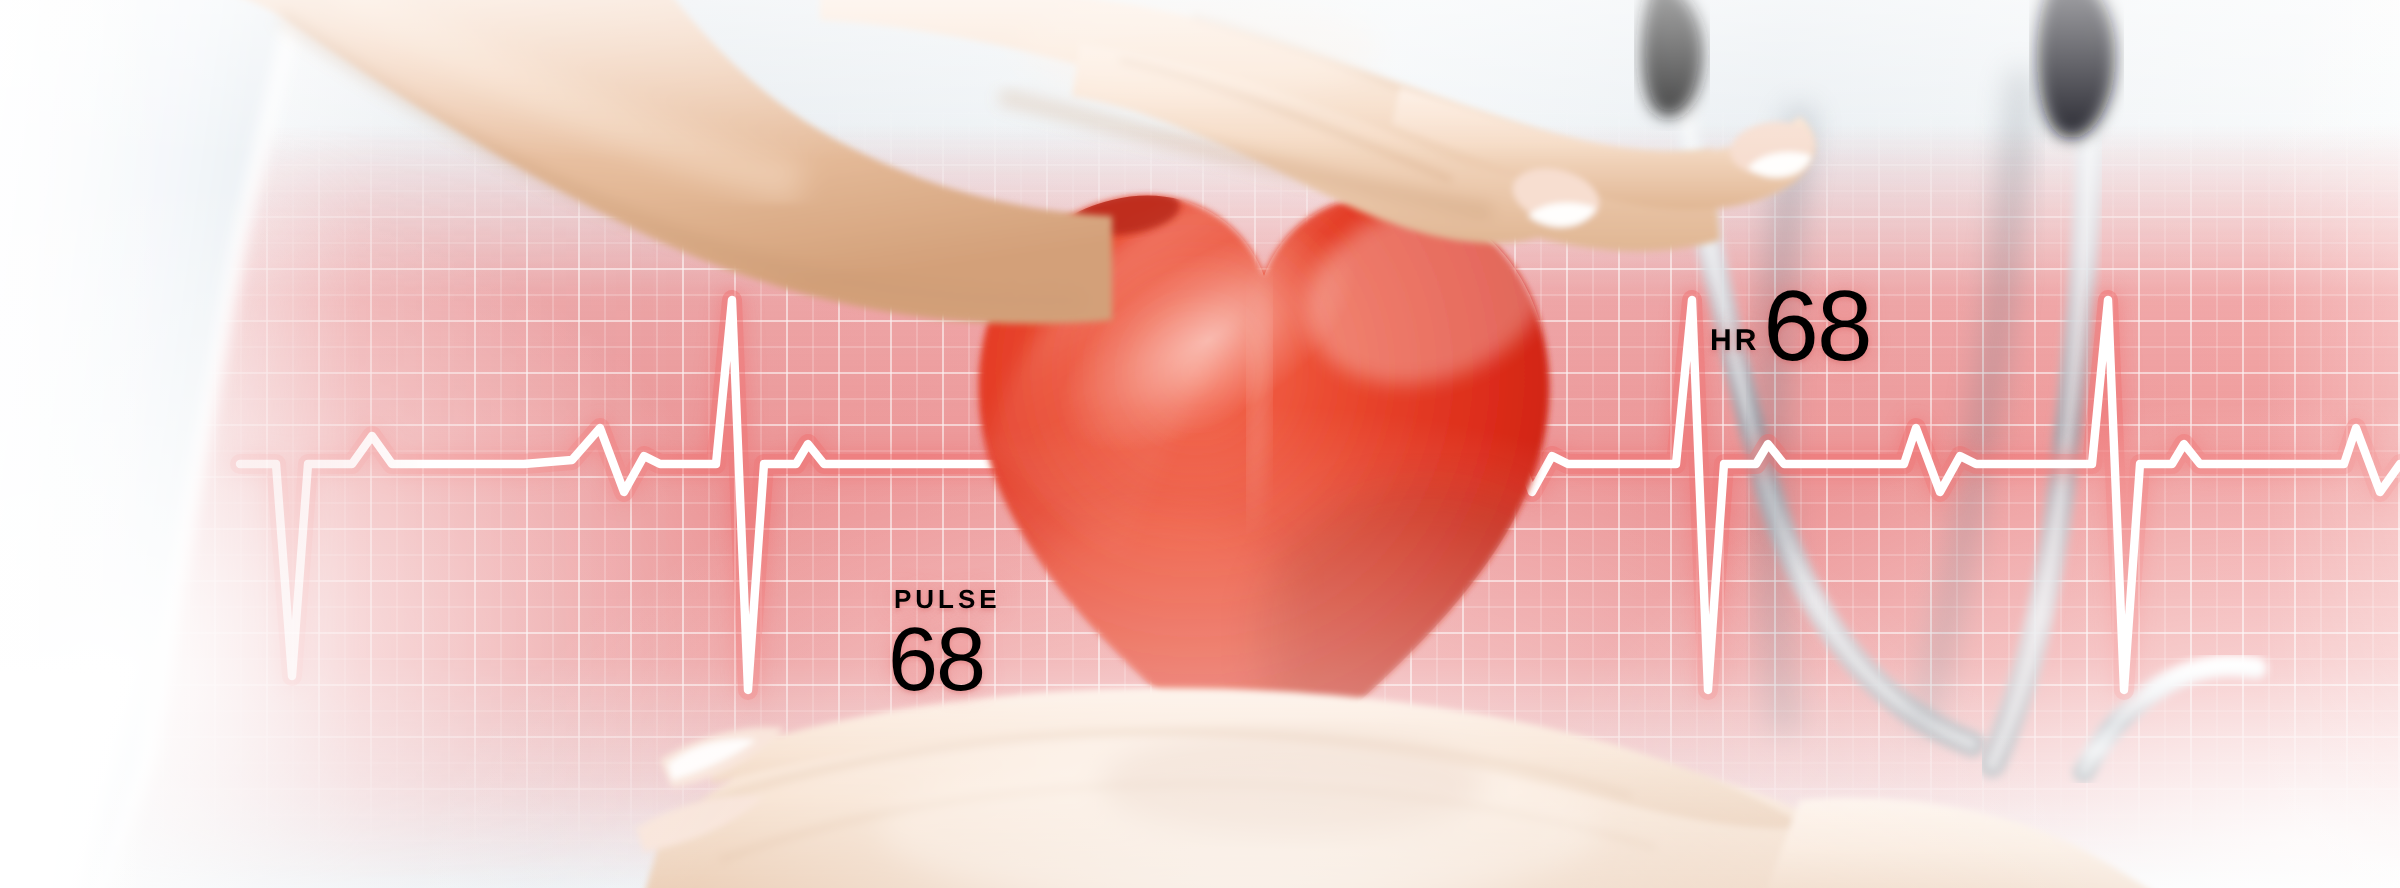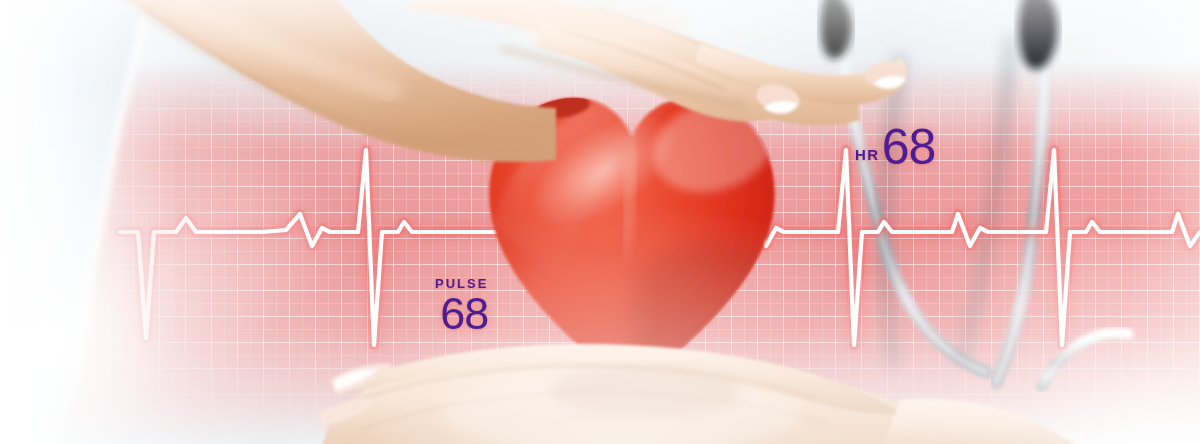--- a/index.html
+++ b/index.html
@@ -80,30 +80,30 @@
   .hands svg{position:absolute;inset:0;width:1200px;height:444px;}
 
   
   .trace svg{position:absolute;inset:0;width:1200px;height:444px;}
 
   
   .heart-wrap{position:absolute;left:482px;top:74px;width:300px;height:328px;}
   .heart-wrap svg{width:300px;height:328px;display:block;}
 
   
-  .readout{position:absolute;color:#4c1d95;text-shadow:0 0 10px rgba(236,110,110,.55),0 1px 2px rgba(200,80,80,.35);}
+  .readout{position:absolute;color:#000000;text-shadow:0 0 10px rgba(236,110,110,.55),0 1px 2px rgba(200,80,80,.35);margin-top:16px;}
   .readout .lbl{
     font-size:13px;font-weight:700;letter-spacing:2.0px;line-height:1;
     display:block;
   }
   .readout .val{
     font-size:45px;font-weight:400;line-height:.96;letter-spacing:-1px;
     display:block;
   }
-  #pulse-readout{left:432px;top:277px;text-align:right;}
+  #pulse-readout{left:444px;top:277px;text-align:left;}
   #pulse-readout .lbl{margin-left:3px;}
   #pulse-readout .val{margin-top:2px;}
 
   #hr-readout{left:855px;top:123px;display:flex;align-items:flex-end;gap:2px;}
   #hr-readout .lbl{font-size:15px;letter-spacing:1.5px;padding-bottom:9px;}
   #hr-readout .val{font-size:50px;}
 
   
   .top-fade{
     background:linear-gradient(180deg, rgba(255,255,255,.55) 0%, rgba(255,255,255,0) 18%);

